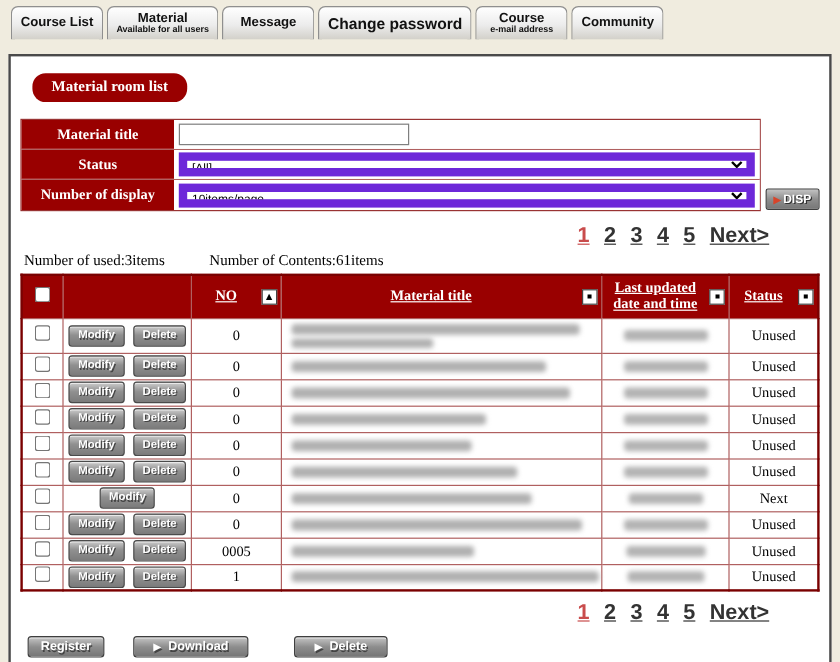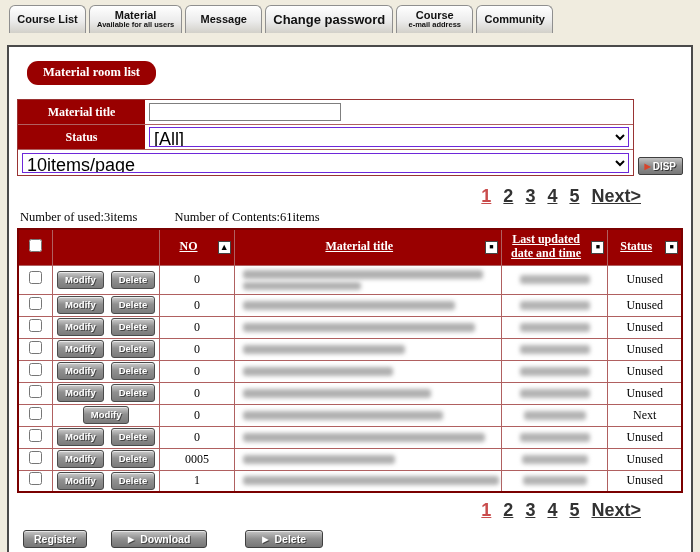--- a/index.html
+++ b/index.html
@@ -27,21 +27,21 @@
 
   
   .form-wrap { display:flex; align-items:flex-end; gap:4px; }
   .search-box { flex:1; border:1px solid #993333; }
   .search-row { display:flex; align-items:stretch; border-bottom:1px solid #b06060; height:25px; }
   .search-row:last-child { border-bottom:none; }
   .search-label { width:127px; background:#990000; color:#fff; font-family:"Liberation Serif", serif;
                   font-weight:bold; font-size:12px; display:flex; align-items:center; justify-content:center; }
   .search-field { flex:1; display:flex; align-items:center; padding:2px 4px; background:#fff; }
   .search-field input[type=text] { width:192px; height:18px; border:1px solid #7f7f7f; font-size:12px; padding:0 3px; }
-  .search-field select { width:100%; height:20px; font-size:18px; border:1px solid #6d28d9; background:#fff; }
+  .search-field select { width:100%; height:20px; font-size:10px; border:7px solid #6d28d9; background:#fff; }
 
   .disp-btn { display:flex; align-items:center; gap:2px; height:18px; padding:0 6px; margin-bottom:1px;
               background:linear-gradient(#c2c2c2,#8e8e8e 50%,#777); border:1px solid #3f3f3f; border-radius:2px;
               color:#fff; font-weight:bold; font-size:10px; cursor:pointer; text-shadow:1px 1px 0 #333; }
   .disp-btn .arr { color:#d8442a; font-size:8px; text-shadow:none; }
 
   
   .pagination { text-align:right; padding-right:42px; font-weight:bold; font-size:18px; margin-top:10px; }
   .pagination a { color:#333; text-decoration:underline; margin-left:7px; cursor:pointer; }
   .pagination .current { color:#c94c4c; margin-left:0; }
@@ -131,20 +131,21 @@
         </div>
         <div class="search-row">
           <div class="search-label">Status</div>
           <div class="search-field">
             <select>
               <option>[All]</option>
             </select>
           </div>
         </div>
         <div class="search-row">
+          <div class="search-label">Number of display</div>
           <div class="search-field">
             <select>
               <option>10items/page</option>
             </select>
           </div>
         </div>
       </div>
       <button class="disp-btn">
         <span class="arr">▶</span>
         <span>DISP</span>

